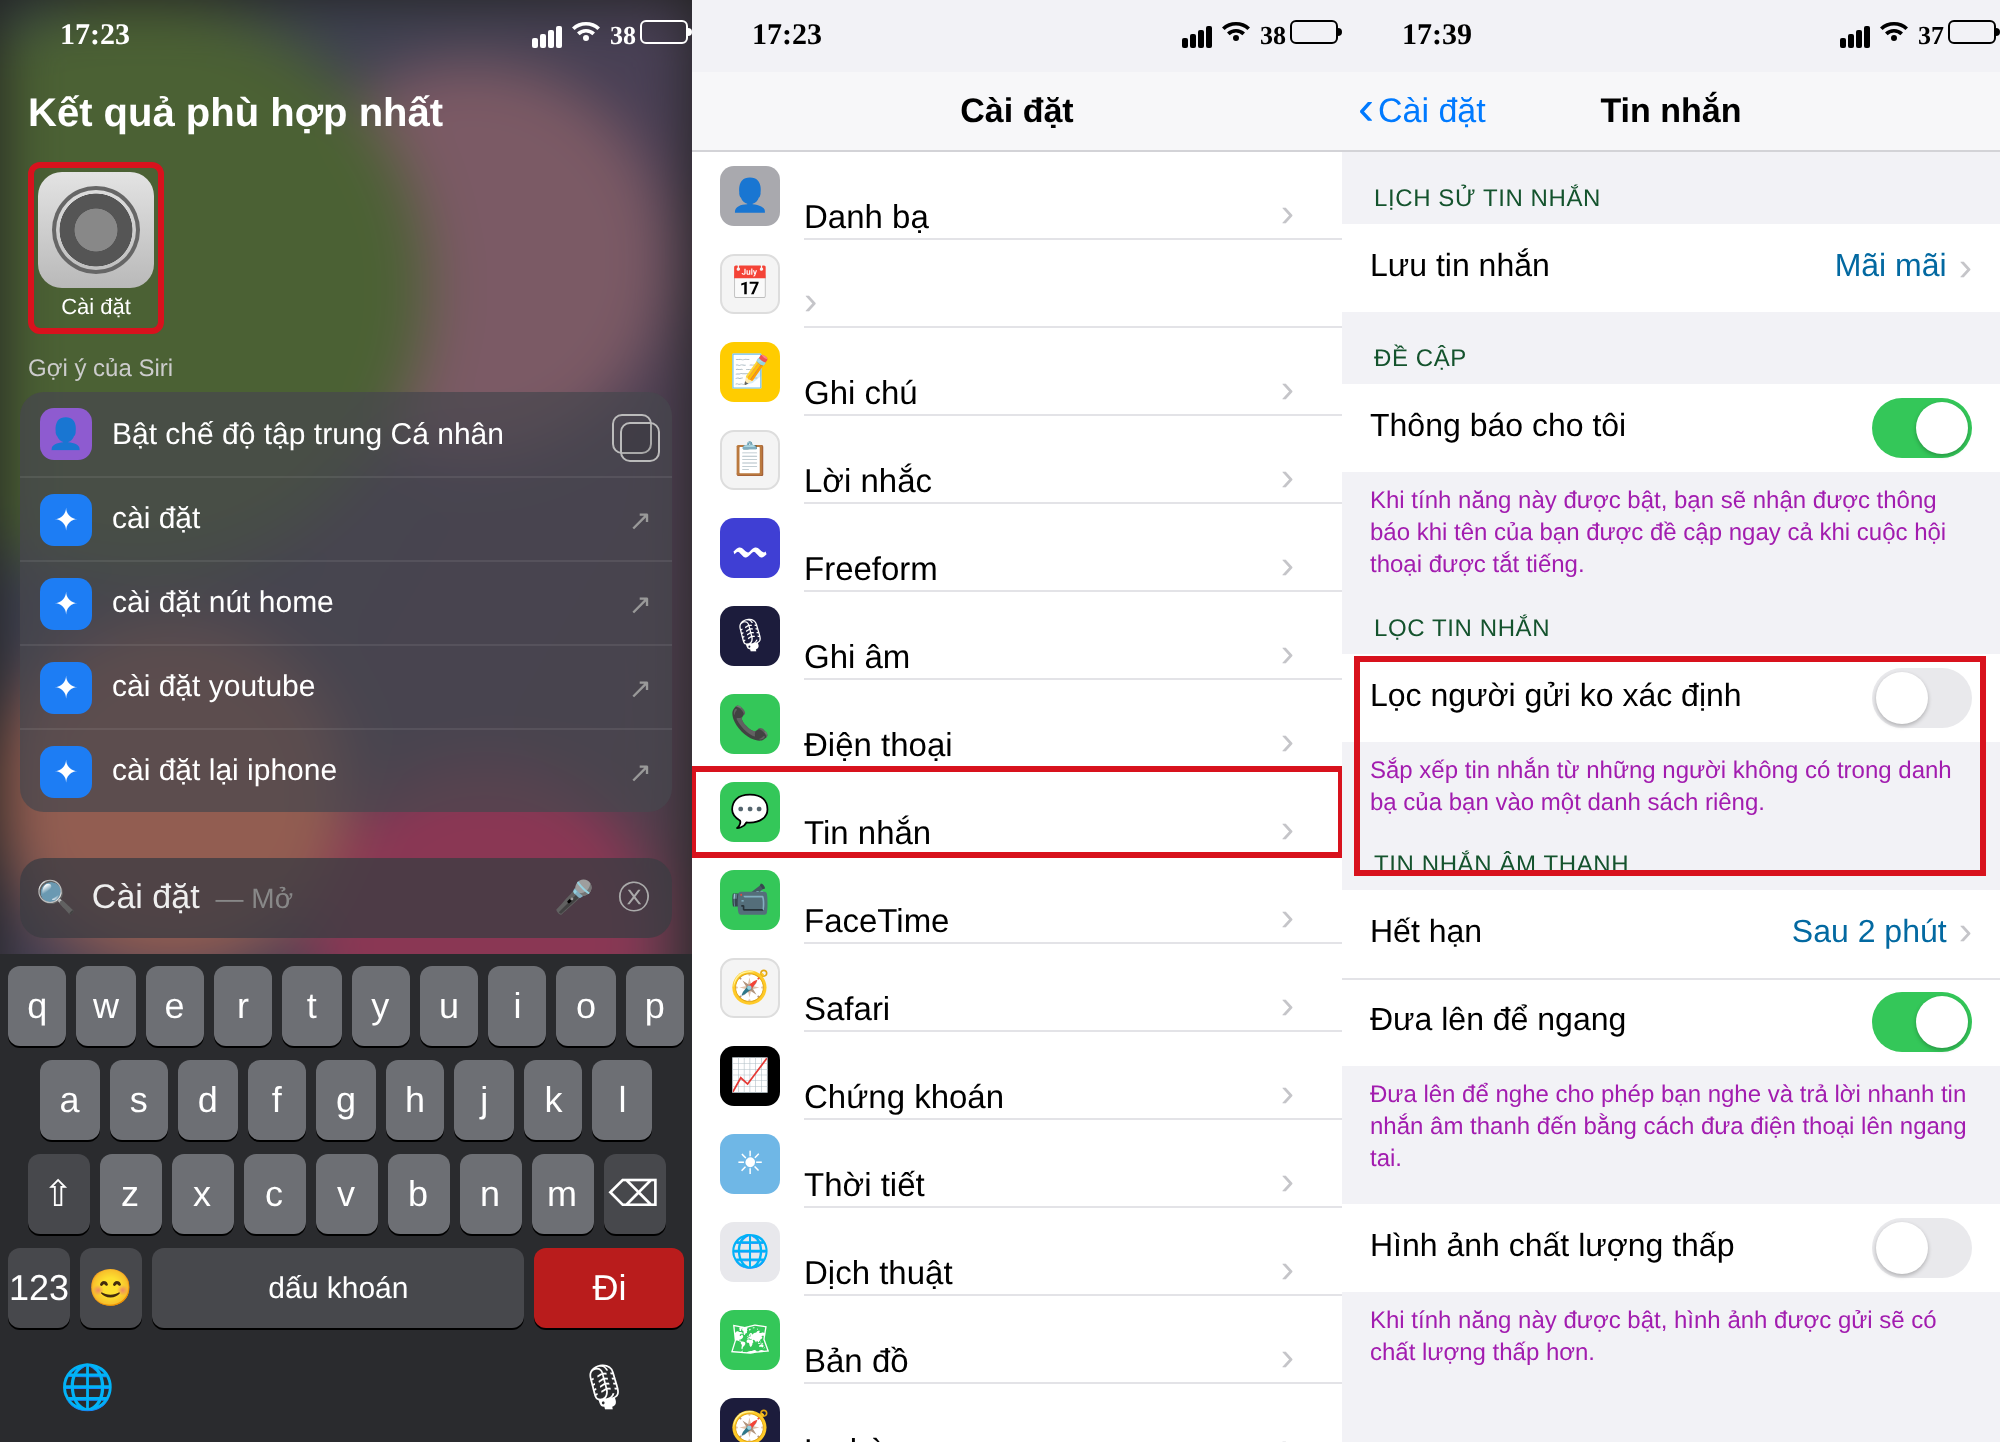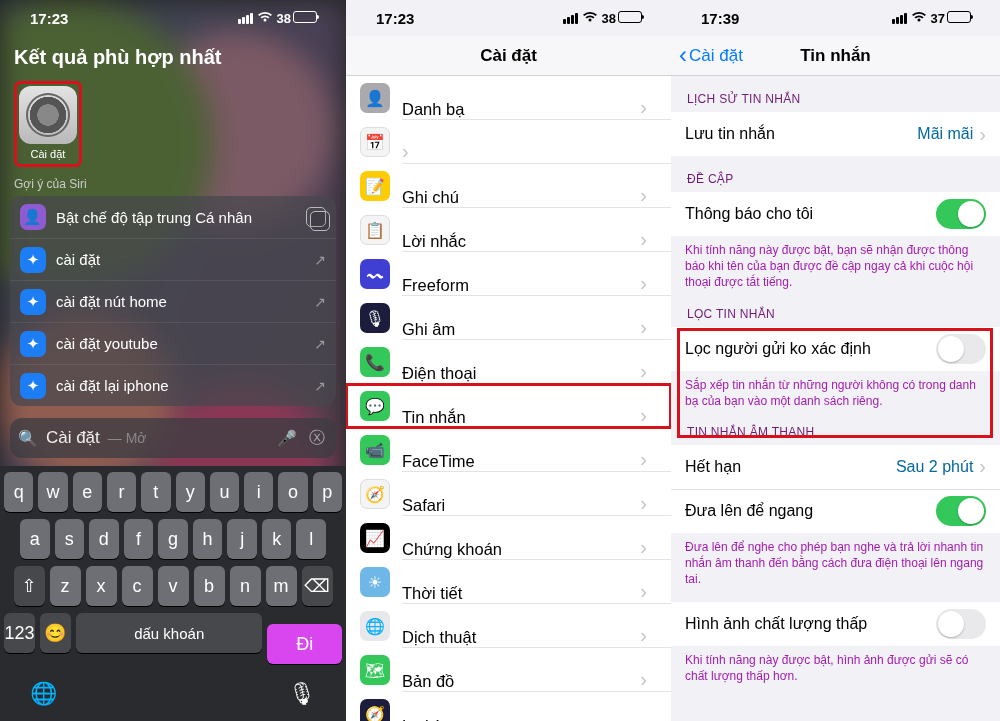--- a/index.html
+++ b/index.html
@@ -21,23 +21,24 @@
   .screen1 { width: 346px; background: #222; }
   .screen2 { width: 325px; background: #f2f2f6; }
   .screen3 { width: 329px; background: #f2f2f6; position: relative; }
 
   
   .status {
     height: 36px;
     display: flex;
     justify-content: space-between;
     align-items: center;
-    padding: 0 29px 0 30px;
+    padding: 0 2px 0 30px;
     font-size: 15px;
     font-weight: 600;
+    font-family: Liberation Serif, serif;
   }
   .status.dark { color: #fff; }
   .status.light { color: #000; }
   .status-right { display: flex; align-items: center; gap: 4px; font-size:13px; }
   .sigbars { display:inline-flex; align-items:flex-end; gap:1px;}
   .sigbars span{ width:3px; background:currentColor; border-radius:1px;}
   .sigbars span:nth-child(1){height:5px}
   .sigbars span:nth-child(2){height:7px}
   .sigbars span:nth-child(3){height:9px}
   .sigbars span:nth-child(4){height:11px}
@@ -101,21 +102,21 @@
   .kbd{background:#2a2b2e;padding:6px 4px 6px;}
   .krow{display:flex;gap:5px;justify-content:center;margin-bottom:7px;}
   .key{
     flex:1;max-width:31px;height:40px;border-radius:6px;background:#6d6f74;color:#fff;
     display:flex;align-items:center;justify-content:center;font-size:18px;
     box-shadow:0 1px 0 #000;
   }
   .key.dark{background:#47484c;}
   .key.wide{max-width:none;}
   .key.space{flex:5;}
-  .key.go{flex:2;background:#d946ef;margin-top:11px;}
+  .key.go{flex:2;background:#b91c1c;}
   .key.fn{flex:1.3;}
   .kbot{display:flex;justify-content:space-between;align-items:center;padding:10px 26px 8px;color:#fff;}
   .globe,.mic2{font-size:22px;}
 
   
   .navbar{
     height:40px;display:flex;align-items:center;justify-content:center;position:relative;
     background:#f7f7f9;border-bottom:.5px solid #d3d3d7;
   }
   .nav-title{font-size:17px;font-weight:700;}
@@ -134,21 +135,21 @@
   .hl-red{outline:3px solid #d8121d;outline-offset:-2px;}
 
   
   .bg-grey{background:#a9a9ae;} .bg-yellow{background:#ffcc00;color:#fff;}
   .bg-green{background:#34c759;}
   .bg-white{background:#f4f4f4;color:#6b6b6b;border:.5px solid #ddd;}
   .bg-indigo{background:#3f3fd4;} .bg-navy{background:#1c1c3c;} .bg-dark{background:#000;}
   .bg-cyan{background:#6fb7e6;color:#fff;} .bg-ltgray{background:#e8e8ec;}
 
   
-  .group-hd{font-size:12px;color:#701a75;padding:16px 16px 6px;text-transform:uppercase;letter-spacing:.3px;}
+  .group-hd{font-size:12px;color:#14532d;padding:16px 16px 6px;text-transform:uppercase;letter-spacing:.3px;}
   .grp{margin:0;background:#fff;}
   .grow{display:flex;align-items:center;min-height:44px;padding:0 14px;justify-content:flex-end;}
   .grow + .grow{border-top:.5px solid #e3e3e7;}
   .grow .tlabel{flex:1;font-size:16px;color:#000;}
   .grow .val{color:#0369a1;font-size:16px;}
   .grow .chev{color:#c5c5c9;font-size:20px;margin-left:6px;}
   .footer-note{font-size:12px;color:#a21caf;padding:6px 14px 0;line-height:1.35;}
   .toggle{width:50px;height:30px;border-radius:15px;background:#e9e9ec;position:relative;}
   .toggle.on{background:#34c759;}
   .toggle .knob{position:absolute;top:2px;width:26px;height:26px;border-radius:50%;background:#fff;box-shadow:0 1px 2px rgba(0,0,0,.25);left:2px;transition:none;}

